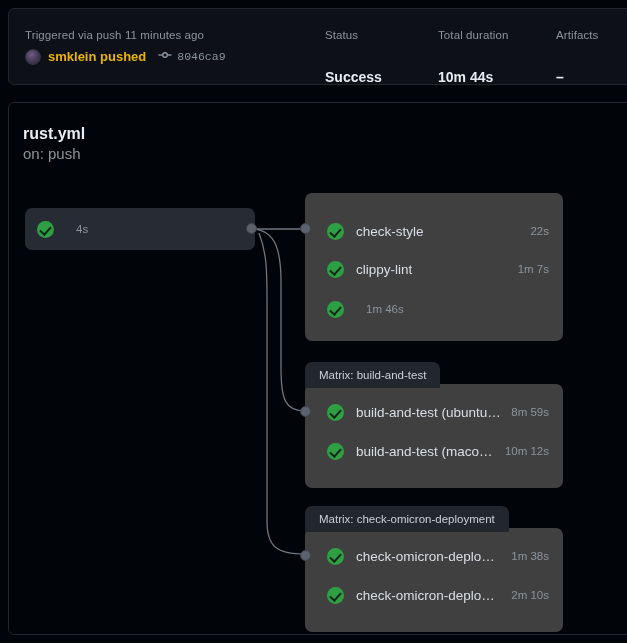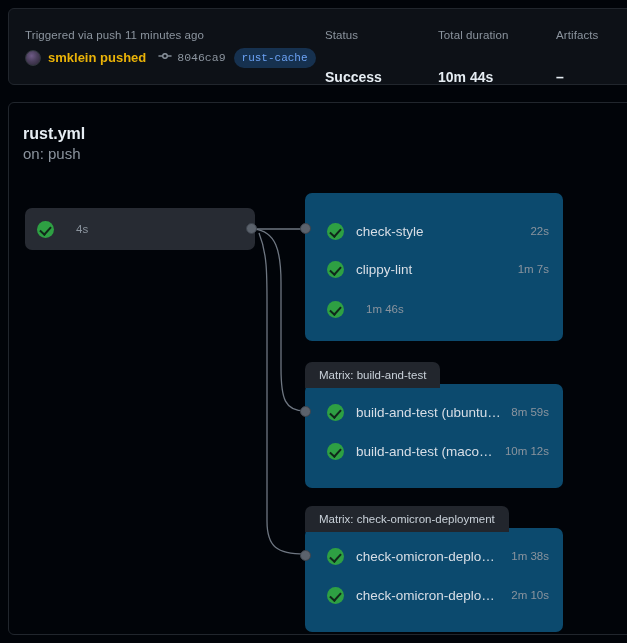--- a/index.html
+++ b/index.html
@@ -88,21 +88,21 @@
   .node-single {
     position: absolute;
     background: #272b33;
     border-radius: 7px;
     display: flex; align-items: center;
     padding: 0 12px;
   }
   
   .group {
     position: absolute;
-    background: #0c4a6e;
+    background: #404040;
     border-radius: 7px;
   }
   .group-tab {
     position: absolute; left: 0; top: -22px;
     height: 26px;
     background: #22262d;
     border-radius: 7px 7px 0 0;
     padding: 0 14px;
     display: flex; align-items: center;
   }
@@ -161,21 +161,20 @@
           <div class="avatar"></div>
           <span class="pusher">smklein pushed</span>
           <span class="commit-icon">
             <svg width="14" height="14" viewBox="0 0 16 16">
               <circle cx="8" cy="8" r="2.6" fill="none" stroke="#8b949e" stroke-width="1.6"></circle>
               <line x1="0.5" y1="8" x2="5" y2="8" stroke="#8b949e" stroke-width="1.6"></line>
               <line x1="11" y1="8" x2="15.5" y2="8" stroke="#8b949e" stroke-width="1.6"></line>
             </svg>
           </span>
           <span class="sha">8046ca9</span>
-          <span class="branch-badge">rust-cache</span>
         </div>
       </div>
 
       <div class="col-status">
         <div class="col-label">Status</div>
         <div class="col-value">Success</div>
       </div>
 
       <div class="col-dur">
         <div class="col-label">Total duration</div>

